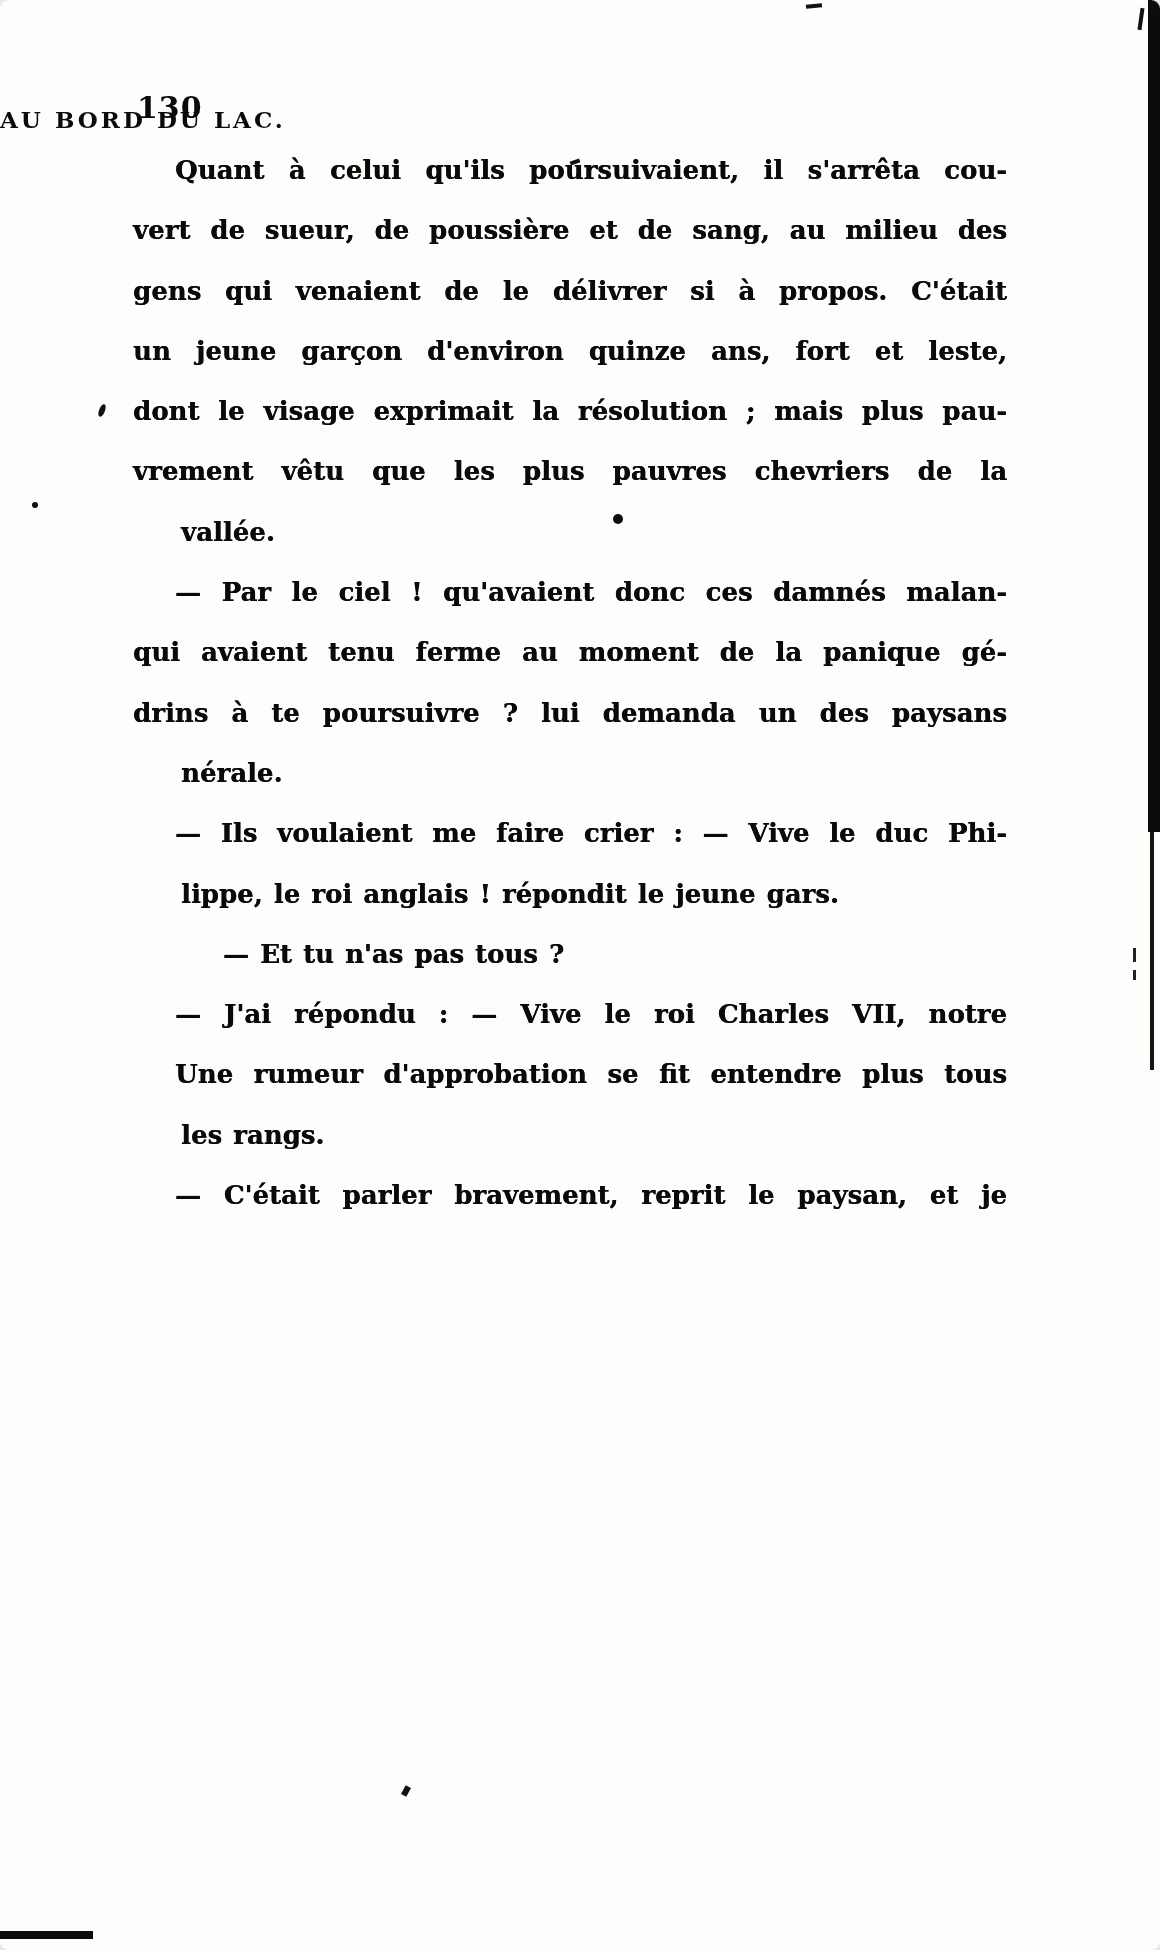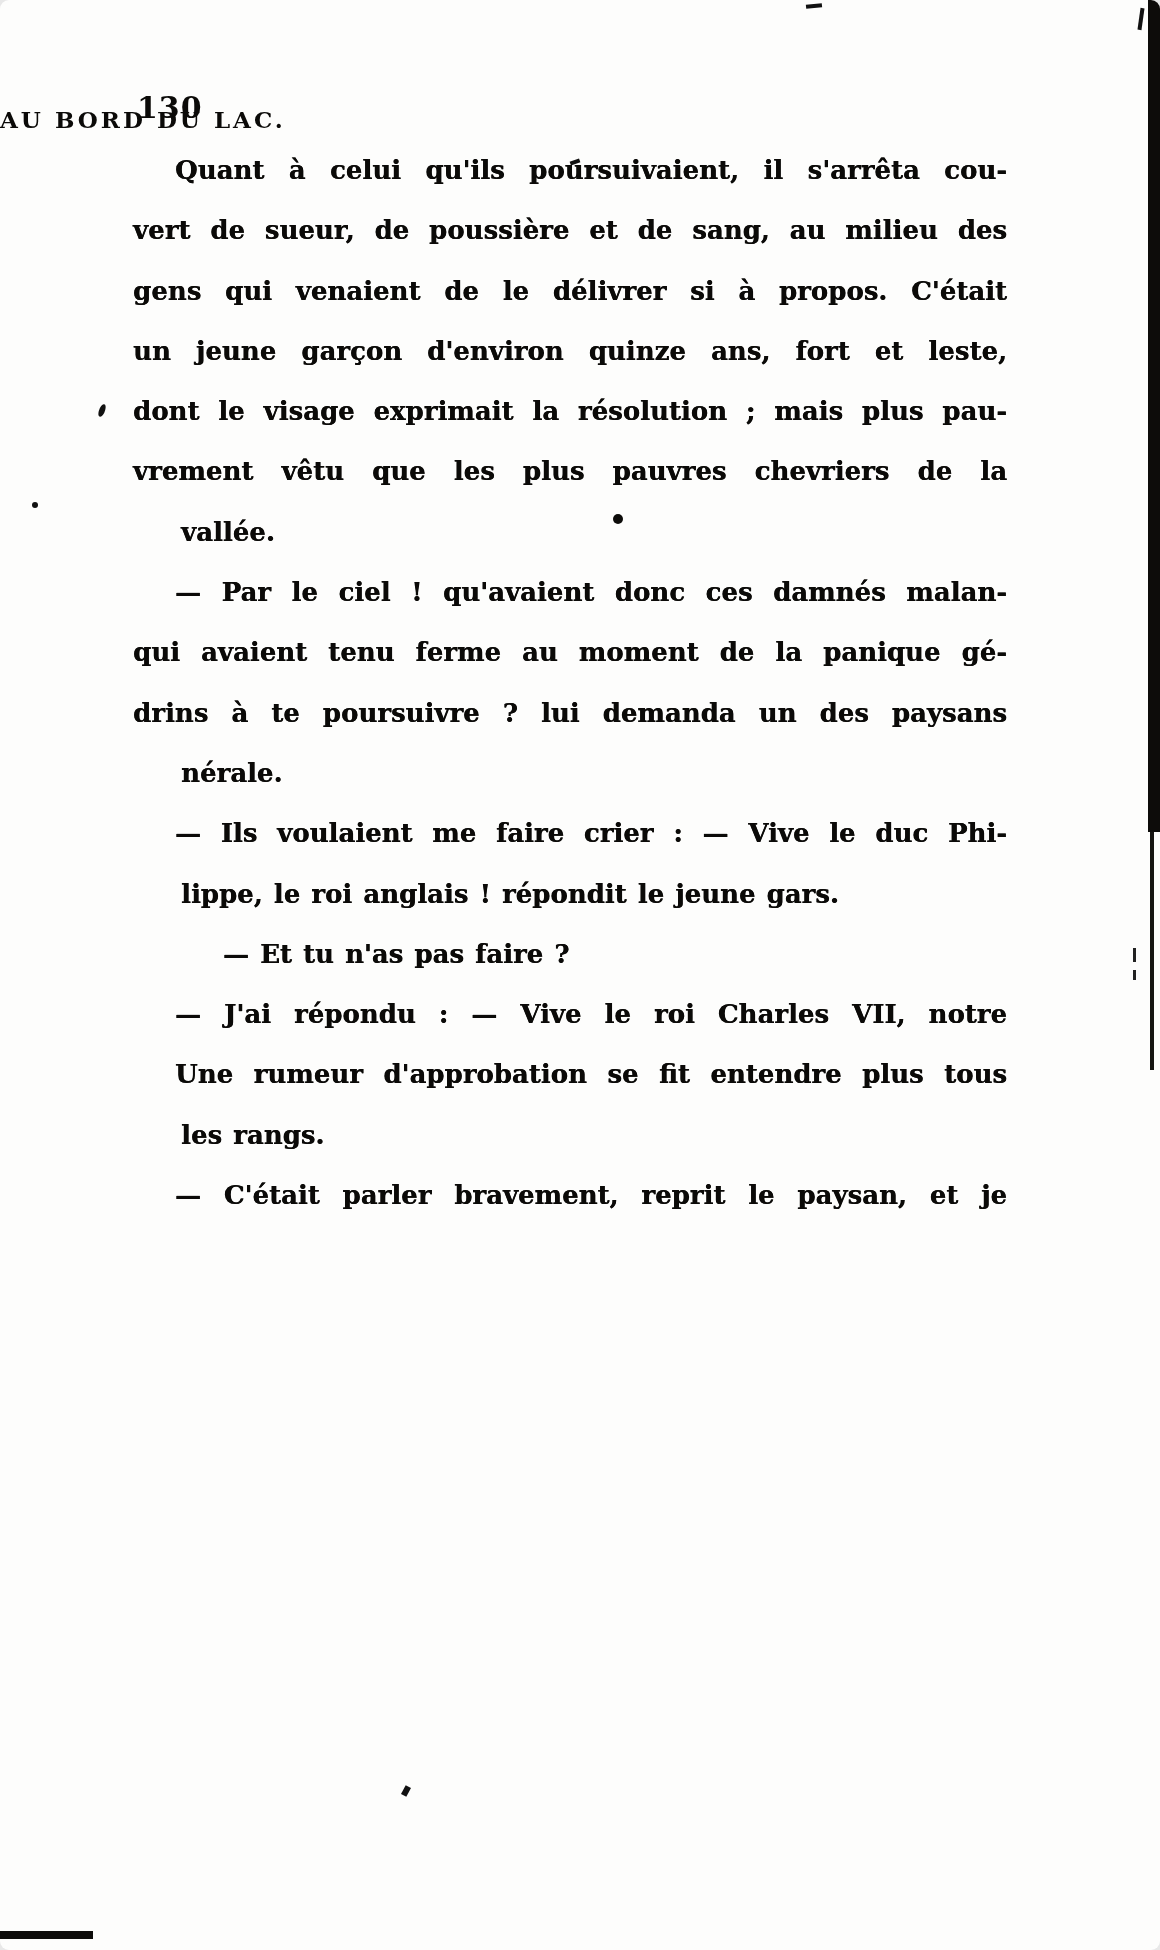--- a/index.html
+++ b/index.html
@@ -86,21 +86,21 @@
       <div class="line">un jeune garçon d'environ quinze ans, fort et leste,</div>
       <div class="line">dont le visage exprimait la résolution ; mais plus pau-</div>
       <div class="line">vrement vêtu que les plus pauvres chevriers de la</div>
       <div class="line last">vallée.</div>
       <div class="line first">— Par le ciel ! qu'avaient donc ces damnés malan-</div>
       <div class="line">qui avaient tenu ferme au moment de la panique gé-</div>
       <div class="line">drins à te poursuivre ? lui demanda un des paysans</div>
       <div class="line last">nérale.</div>
       <div class="line first">— Ils voulaient me faire crier : — Vive le duc Phi-</div>
       <div class="line last">lippe, le roi anglais ! répondit le jeune gars.</div>
-      <div class="line first last">— Et tu n'as pas faire ?</div>
+      <div class="line first last">— Et tu n'as pas tous ?</div>
       <div class="line first">— J'ai répondu : — Vive le roi Charles VII, notre</div>
       <div class="line first">Une rumeur d'approbation se fit entendre plus tous</div>
       <div class="line last">les rangs.</div>
       <div class="line first">— C'était parler bravement, reprit le paysan, et je</div>
     </div>
 
   <div class="edge-bar"></div>
   <div class="edge-line"></div>
   <div class="edge-dash-1"></div>
   <div class="edge-dash-2"></div>

